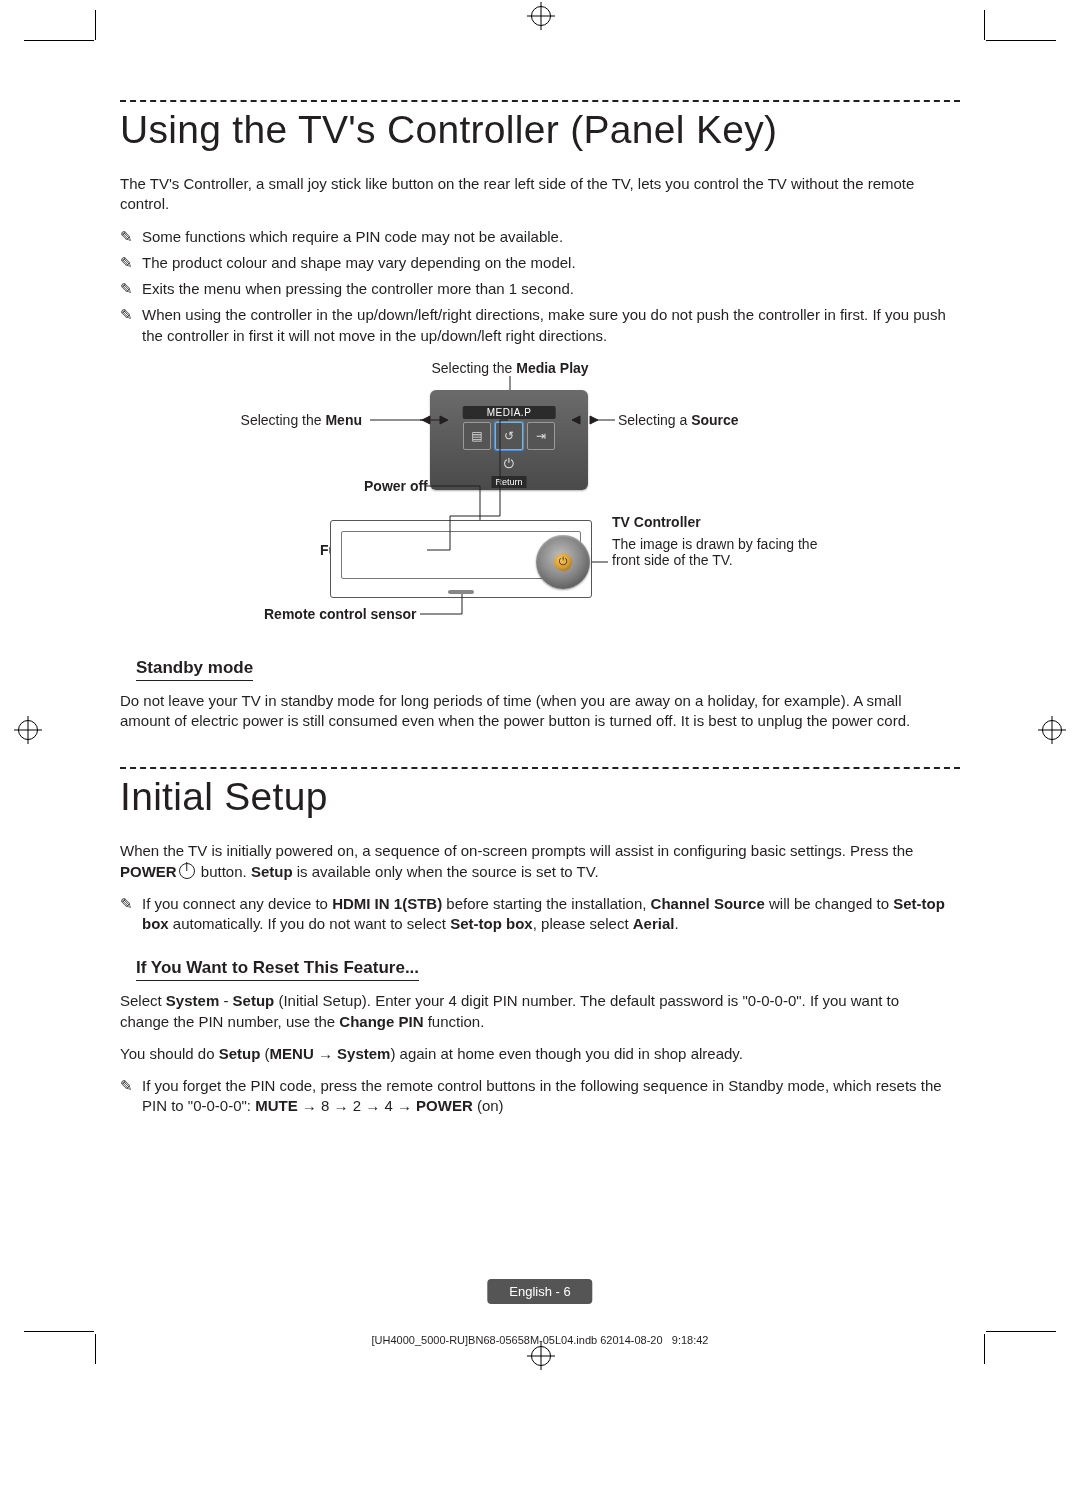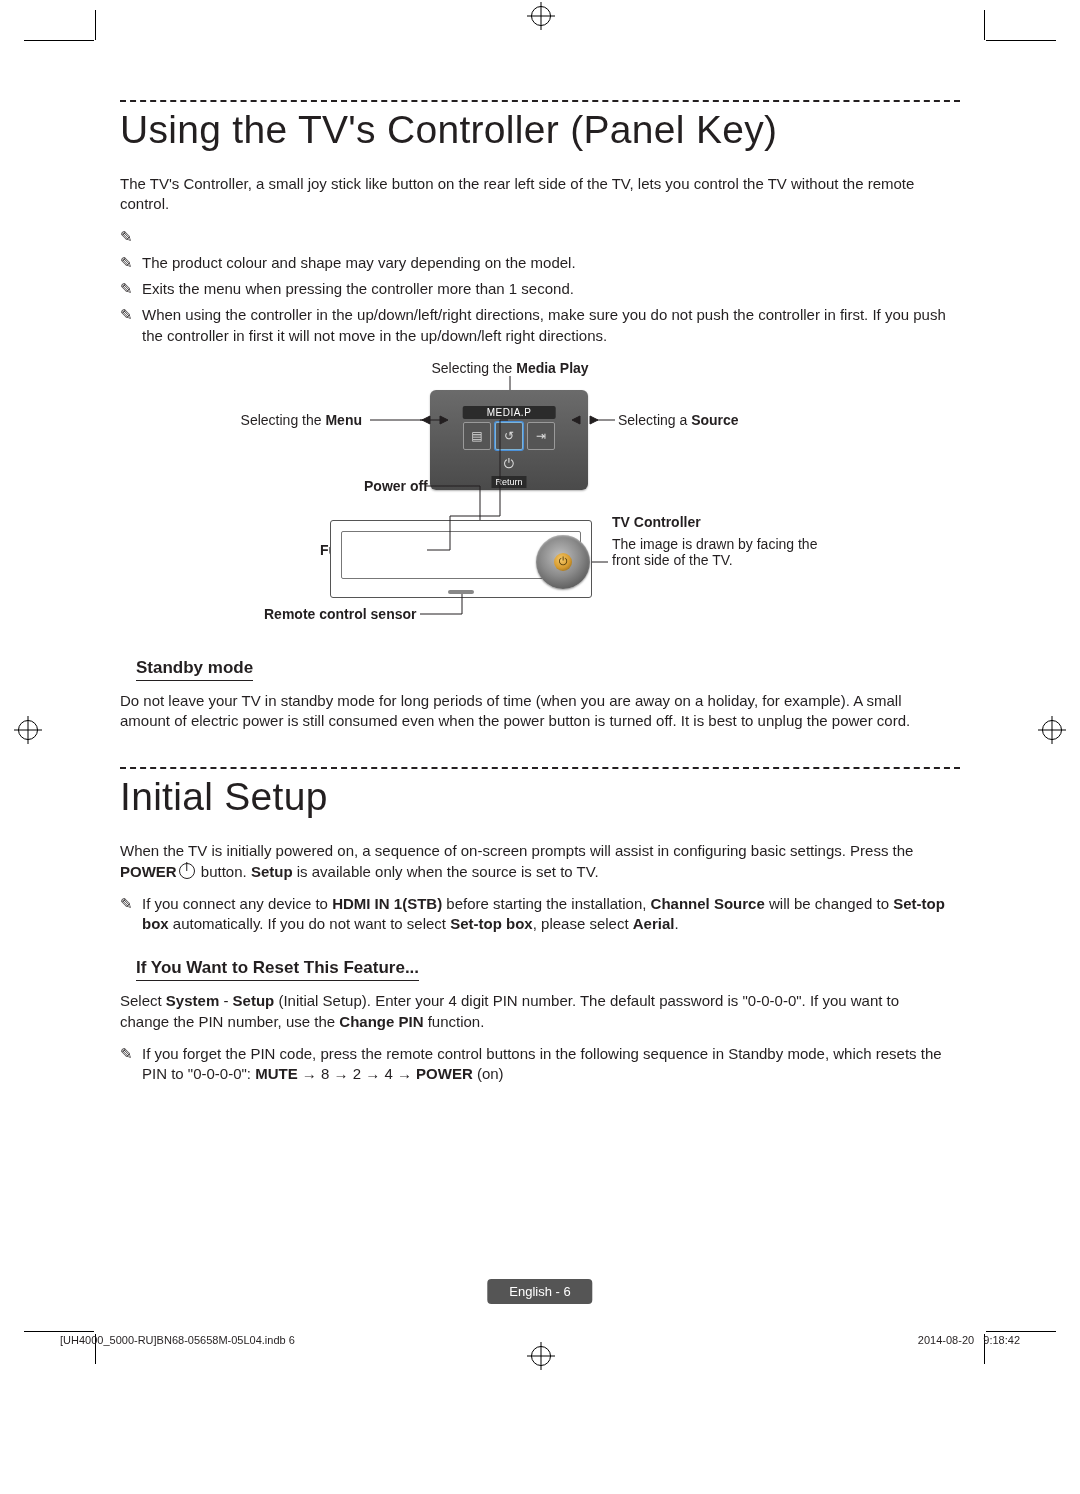--- a/index.html
+++ b/index.html
@@ -197,21 +197,21 @@
     padding: 5px 22px;
     border-radius: 4px;
   }
   .footer-line {
     position: absolute;
     bottom: 148px;
     left: 60px; right: 60px;
     font-size: 11px;
     color: #231f20;
     display: flex;
-    justify-content: space-between;
+    justify-content: center;
   }
   
   .reg {
     position: absolute;
     width: 18px; height: 18px;
   }
   .reg::before, .reg::after {
     content:"";
     position:absolute;
     background:#000;
@@ -250,20 +250,21 @@
   <div class="content">
 
     <hr class="dashed-rule">
     <h1>Using the TV's Controller (Panel Key)</h1>
 
     <p>The TV's Controller, a small joy stick like button on the rear left side of the TV, lets you control the TV without the remote control.</p>
 
     <div class="notes">
       <div class="note">
           <span class="sym">✎</span>
+          <span>Some functions which require a PIN code may not be available.</span>
         </div>
       <div class="note">
           <span class="sym">✎</span>
           <span>The product colour and shape may vary depending on the model.</span>
         </div>
       <div class="note">
           <span class="sym">✎</span>
           <span>Exits the menu when pressing the controller more than 1 second.</span>
         </div>
       <div class="note">
@@ -353,20 +354,23 @@
           <span>If you connect any device to </span><span class="bold">HDMI IN 1(STB)</span><span> before starting the installation, </span><span class="bold">Channel Source</span><span> will be changed to </span><span class="bold">Set-top box</span><span> automatically. If you do not want to select </span><span class="bold">Set-top box</span><span>, please select </span><span class="bold">Aerial</span><span>.</span>
         </span>
       </div>
 
       <h2 class="sub">If You Want to Reset This Feature...</h2>
 
       <p>
         <span>Select </span><span class="bold">System</span><span> - </span><span class="bold">Setup</span><span> (Initial Setup). Enter your 4 digit PIN number. The default password is "0-0-0-0". If you want to change the PIN number, use the </span><span class="bold">Change PIN</span><span> function.</span>
       </p>
 
+      <p>
+        <span>You should do </span><span class="bold">Setup</span><span> (</span><span class="bold">MENU → System</span><span>) again at home even though you did in shop already.</span>
+      </p>
 
       <div class="note">
         <span class="sym">✎</span>
         <span>
           <span>If you forget the PIN code, press the remote control buttons in the following sequence in Standby mode, which resets the PIN to "0-0-0-0": </span><span class="bold">MUTE</span><span> → 8 → 2 → 4 → </span><span class="bold">POWER</span><span> (on)</span>
         </span>
       </div>
     </div>
   </div>
 

